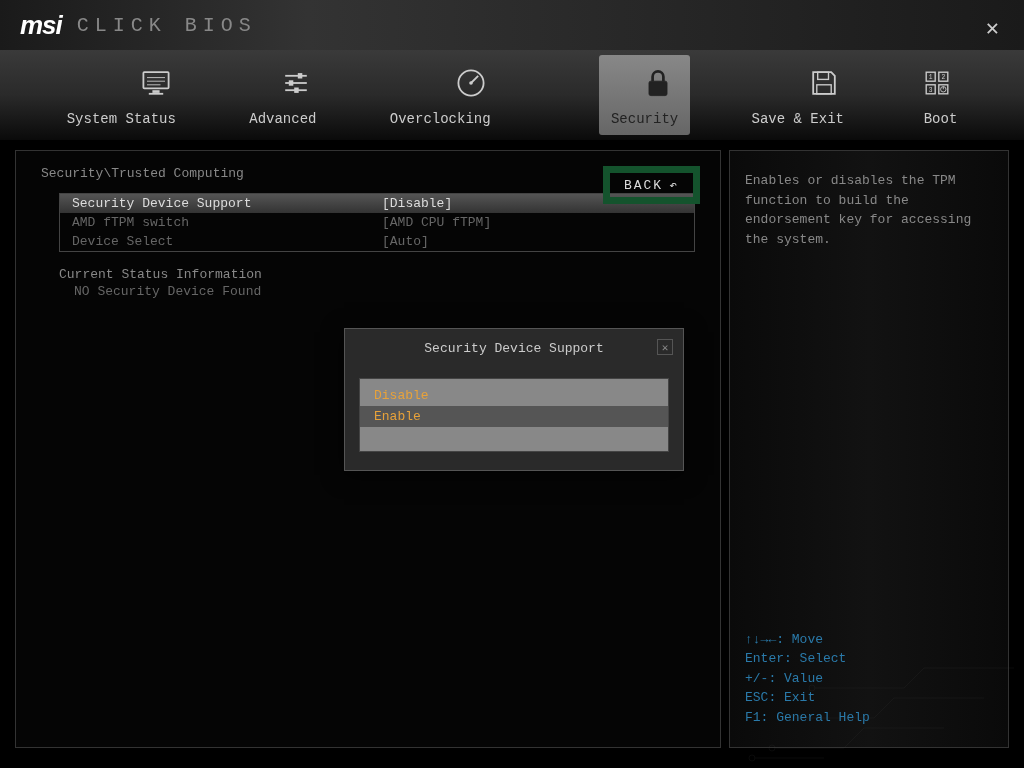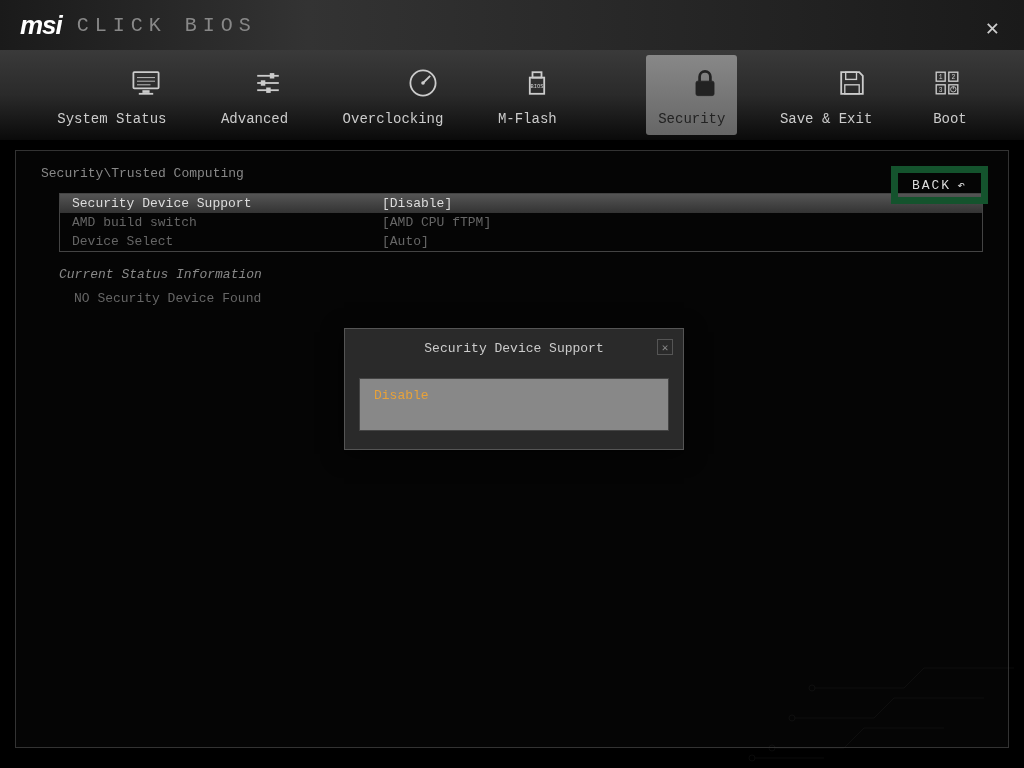--- a/index.html
+++ b/index.html
@@ -120,21 +120,21 @@
   padding: 2px 12px;
   color: #666;
   cursor: pointer;
 }
 .setting-row.selected {
   background: linear-gradient(to bottom, #555 0%, #333 100%);
   color: #ddd;
 }
 .setting-label { flex: 0 0 310px; }
 .setting-value { flex: 1; }
-.status-heading { color: #888; margin-bottom: 9px; font-style: italic; }
+.status-heading { color: #888; margin-bottom: 2px; }
 .status-line { color: #666; padding-left: 15px; }
 .help-text { color: #888; line-height: 1.5; }
 .key-hints { color: #2a7aaa; line-height: 1.5; font-size: 13px; }
 .modal {
   position: absolute;
   left: 344px;
   top: 328px;
   width: 340px;
   background: #2a2a2a;
   border: 1px solid #555;
@@ -236,30 +236,20 @@
   </div>
   <div class="nav-item">
     <div class="nav-icon">
         <svg viewBox="0 0 40 40">
           <circle cx="20" cy="20" r="14" fill="none" stroke="#ccc" stroke-width="2"></circle>
           <line x1="20" y1="20" x2="28" y2="12" stroke="#ccc" stroke-width="2"></line>
           <circle cx="20" cy="20" r="2" fill="#ccc"></circle>
         </svg>
       </div>
     <span class="nav-label">Overclocking</span>
-  </div>
-  <div class="nav-item">
-    <div class="nav-icon">
-        <svg viewBox="0 0 40 40">
-          <rect x="12" y="14" width="16" height="18" fill="none" stroke="#ccc" stroke-width="2"></rect>
-          <rect x="15" y="8" width="10" height="6" fill="none" stroke="#ccc" stroke-width="2"></rect>
-          <text x="20" y="26" font-size="6" fill="#ccc" text-anchor="middle">BIOS</text>
-        </svg>
-      </div>
-    <span class="nav-label">M-Flash</span>
   </div>
   <div class="nav-item active">
     <div class="nav-icon">
         <svg viewBox="0 0 40 40">
           <rect x="10" y="18" width="20" height="16" rx="2" fill="#222"></rect>
           <path d="M14 18 v-5 a6 6 0 0 1 12 0 v5" fill="none" stroke="#222" stroke-width="3"></path>
         </svg>
       </div>
     <span class="nav-label">Security</span>
   </div>
@@ -298,41 +288,52 @@
       <span>↶</span>
     </div>
     <div class="breadcrumb">Security\Trusted Computing</div>
     <div class="settings-block">
       <div class="settings-list">
         <div class="setting-row selected">
           <span class="setting-label">Security Device Support</span>
           <span class="setting-value">[Disable]</span>
         </div>
         <div class="setting-row">
-          <span class="setting-label">AMD build switch</span>
+          <span class="setting-label">AMD fTPM switch</span>
           <span class="setting-value">[AMD CPU fTPM]</span>
         </div>
         <div class="setting-row">
           <span class="setting-label">Device Select</span>
           <span class="setting-value">[Auto]</span>
         </div>
       </div>
       <div class="status-heading">Current Status Information</div>
       <div class="status-line">NO Security Device Found</div>
     </div>
   </div>
+  <div class="side-panel">
+    <div class="help-text">Enables or disables the TPM function to build the endorsement key for accessing the system.</div>
+    <div class="key-hints">
+      <div>↑↓→←: Move</div>
+      <div>Enter: Select</div>
+      <div>+/-: Value</div>
+      <div>ESC: Exit</div>
+      <div>F1: General Help</div>
+    </div>
+  </div>
 </div>
 
 <div class="modal">
   <div class="modal-header">
     <span>Security Device Support</span>
     <span class="modal-close">✕</span>
   </div>
   <div class="modal-body">
     <div class="option-row">Disable</div>
+    <div class="option-row highlight">Enable</div>
   </div>
 </div>
 
 <svg class="circuit2">
   <g stroke="#444" fill="none" stroke-width="1">
     <path d="M50 100 L120 100 L140 80 L220 80"></path>
       <circle cx="48" cy="100" r="3"></circle>
     <path d="M70 70 L150 70 L170 50 L260 50"></path>
       <circle cx="68" cy="70" r="3"></circle>
     <path d="M90 40 L180 40 L200 20 L290 20"></path>

